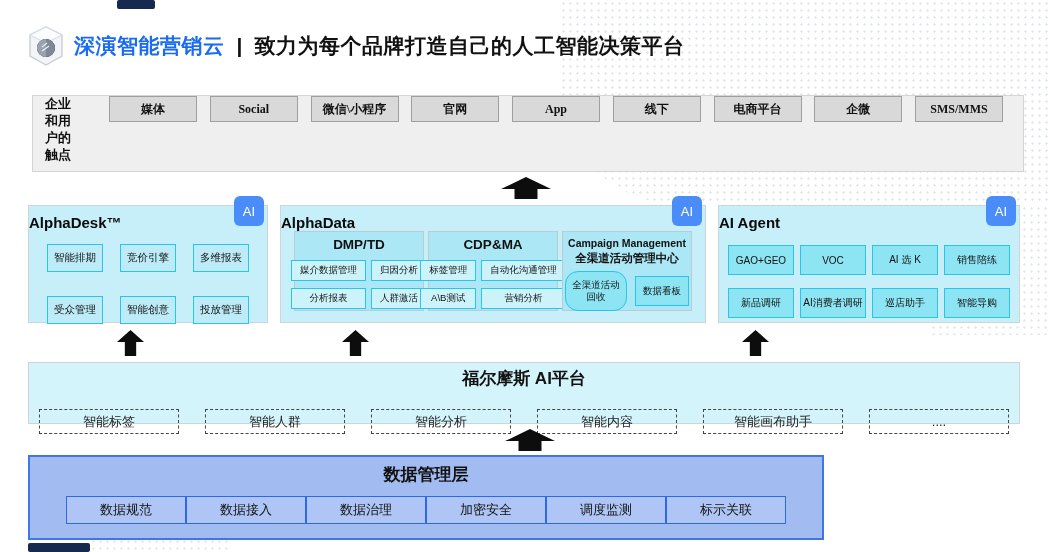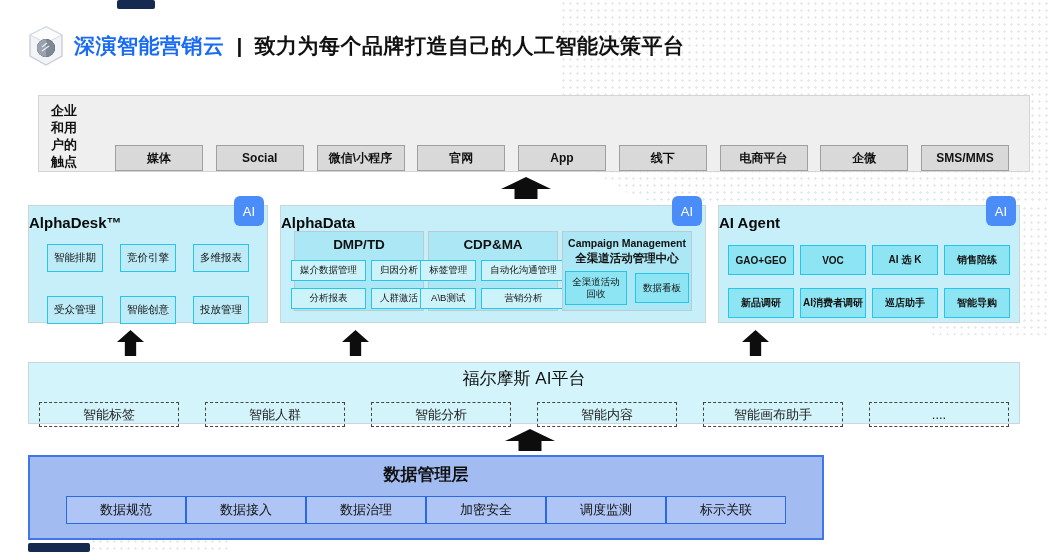--- a/index.html
+++ b/index.html
@@ -16,22 +16,22 @@
   .map-dark{position:absolute;background:#16294e;border-radius:2px;}
 
   
   .header{position:absolute;left:28px;top:26px;display:flex;align-items:center;gap:10px;z-index:2;}
   .logo{width:36px;height:40px;flex:0 0 auto;}
   .brand{font-size:21px;font-weight:bold;color:#1a6bf3;letter-spacing:.5px;}
   .sep{font-size:21px;font-weight:bold;color:#111;margin:0 2px;}
   .tagline{font-size:21px;font-weight:bold;color:#111;letter-spacing:.5px;}
 
   
-  .tp-band{position:absolute;left:38px;top:95px;width:992px;height:77px;background:#efeff0;
-    border:1px solid #d4d4d4;display:flex;align-items:flex-end;box-sizing:border-box;z-index:1;}
+  .tp-band{position:absolute;left:32px;top:95px;width:992px;height:77px;background:#efeff0;
+    border:1px solid #d4d4d4;display:flex;align-items:flex-start;box-sizing:border-box;z-index:1;font-family:Liberation Serif, serif;}
   .tp-label{width:58px;margin-left:12px;font-weight:bold;font-size:13px;line-height:1.3;color:#111;}
   .tp-items{flex:1;display:flex;justify-content:space-between;align-items:center;padding:0 20px 0 6px;}
   .tp-box{width:88px;height:26px;background:#d9d9d9;border:1px solid #9f9f9f;box-sizing:border-box;
     display:flex;align-items:center;justify-content:center;font-size:12px;font-weight:bold;}
 
   
   .arrow{position:absolute;background:#0d0d0d;z-index:1;}
   .arrow.wide{width:50px;height:22px;clip-path:polygon(50% 0,100% 55%,73% 55%,73% 100%,27% 100%,27% 55%,0 55%);}
   .arrow.narrow{width:27px;height:26px;clip-path:polygon(50% 0,100% 46%,71% 46%,71% 100%,29% 100%,29% 46%,0 46%);}
 
@@ -50,32 +50,32 @@
   .sub-panel{width:130px;height:80px;background:#abe7f4;border:1px solid #bccbd1;box-sizing:border-box;}
   .sub-title{text-align:center;font-weight:bold;font-size:13.5px;margin-top:5px;}
   .sub-grid{display:grid;grid-template-columns:auto auto;gap:7px 5px;justify-content:center;margin-top:8px;}
   .btn-small{height:21px;padding:0 8px;background:#cdf3fa;border:1px solid #27c5e9;box-sizing:border-box;
     display:flex;align-items:center;justify-content:center;font-size:9.5px;white-space:nowrap;}
   .camp-title{text-align:center;font-weight:bold;font-size:10.5px;line-height:1.3;margin-top:5px;}
   .camp-zh{display:block;font-size:11.5px;}
   .camp-row{display:flex;justify-content:center;align-items:center;gap:8px;margin-top:5px;}
   .btn-deep{background:#8de4f2;border:1px solid #27c5e9;box-sizing:border-box;display:flex;align-items:center;
     justify-content:center;font-size:9.5px;text-align:center;line-height:1.25;}
-  .camp-b1{width:62px;height:34px;}
+  .camp-b1{width:62px;height:40px;border-radius:13px;}
   .camp-b2{width:54px;height:30px;}
 
   .agent-grid{display:grid;grid-template-columns:repeat(4,66px);gap:13px 6px;justify-content:center;margin-top:14px;}
   .agent-btn{height:30px;background:#8de4f2;border:1px solid #27c5e9;box-sizing:border-box;display:flex;
-    align-items:center;justify-content:center;font-size:10px;font-weight:bold;white-space:nowrap;}
+    align-items:center;justify-content:center;font-size:10px;font-weight:normal;white-space:nowrap;}
 
   
   .plat-band{position:absolute;left:28px;top:362px;width:992px;height:62px;background:#d4f4fb;
     border:1px solid #ccd6da;box-sizing:border-box;z-index:1;}
-  .plat-title{text-align:center;font-size:17px;font-weight:normal;margin-top:4px;}
-  .plat-row{display:flex;justify-content:space-between;padding:0 10px;margin-top:12px;}
+  .plat-title{text-align:center;font-size:17px;font-weight:bold;margin-top:4px;}
+  .plat-row{display:flex;justify-content:space-between;padding:0 10px;margin-top:19px;}
   .dash-box{width:140px;height:25px;border:1px dashed #444;box-sizing:border-box;display:flex;
     align-items:center;justify-content:center;font-size:13px;color:#222;}
 
   
   .data-band{position:absolute;left:28px;top:455px;width:796px;height:85px;background:#a2bcf2;
     border:2px solid #4176e8;box-sizing:border-box;z-index:1;}
   .data-title{text-align:center;font-size:17px;font-weight:bold;margin-top:6px;}
   .data-row{display:flex;justify-content:space-between;padding:0 36px;margin-top:10px;}
   .data-box{width:130px;height:28px;background:#aec5f5;border:1px solid #2c6ae4;box-sizing:border-box;
     display:flex;align-items:center;justify-content:center;font-size:13px;}

